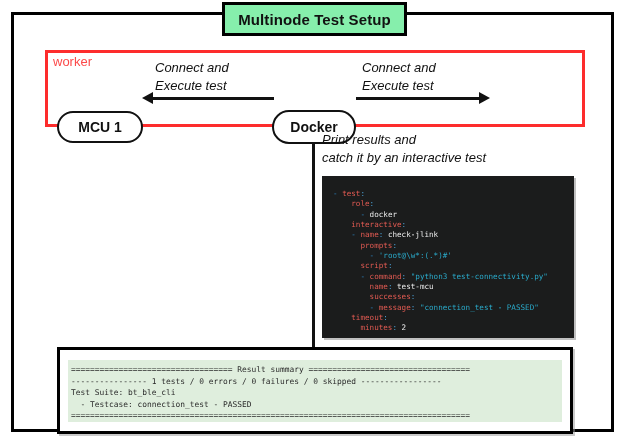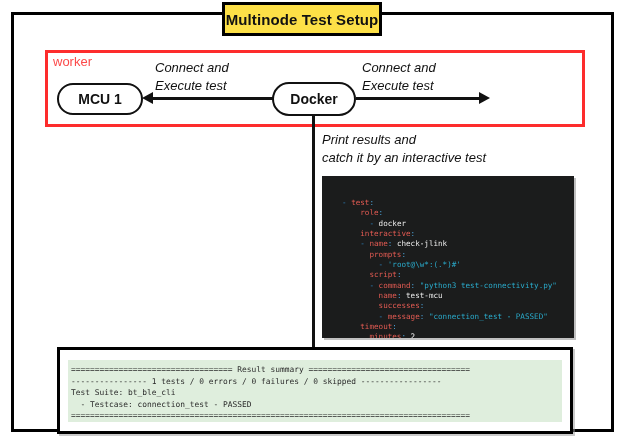--- a/index.html
+++ b/index.html
@@ -28,24 +28,24 @@
     border: 3px solid #000000;
     box-sizing: border-box;
     background: transparent;
   }
 
   
   .title-box {
     position: absolute;
     left: 222px;
     top: 2px;
-    width: 160px;
+    width: 185px;
     height: 34px;
     border: 3px solid #000000;
-    background: #fde047;
+    background: #86efac;
     box-sizing: border-box;
     display: flex;
     align-items: center;
     justify-content: center;
     z-index: 6;
   }
   .title-text {
     font-size: 15px;
     font-weight: bold;
     color: #111111;
@@ -77,20 +77,21 @@
   
   .node {
     position: absolute;
     border: 2.6px solid #111111;
     background: #ffffff;
     box-sizing: border-box;
     display: flex;
     align-items: center;
     justify-content: center;
     z-index: 4;
+    margin-top: 28px;
   }
   .node-label {
     font-size: 14px;
     font-weight: bold;
     color: #111111;
     white-space: nowrap;
   }
   .node-mcu1 {
     left: 57px;
     top: 83px;
@@ -177,21 +178,21 @@
     width: 252px;
     height: 162px;
     background: #1b1c1c;
     box-sizing: border-box;
     padding: 5px 4px 4px 3px;
     z-index: 5;
     box-shadow: 2px 2px 0 rgba(140,140,140,0.55);
     overflow: hidden;
   }
   .code-pre {
-    margin: 17px;
+    margin: 8px;
     font-family: "DejaVu Sans Mono", monospace;
     font-size: 7.6px;
     line-height: 10.35px;
     white-space: pre;
     color: #e6e6e6;
     letter-spacing: 0px;
   }
   .tk-key { color: #e05a52; }
   .tk-dash { color: #2f86c4; }
   .tk-val { color: #e9e9e9; }

